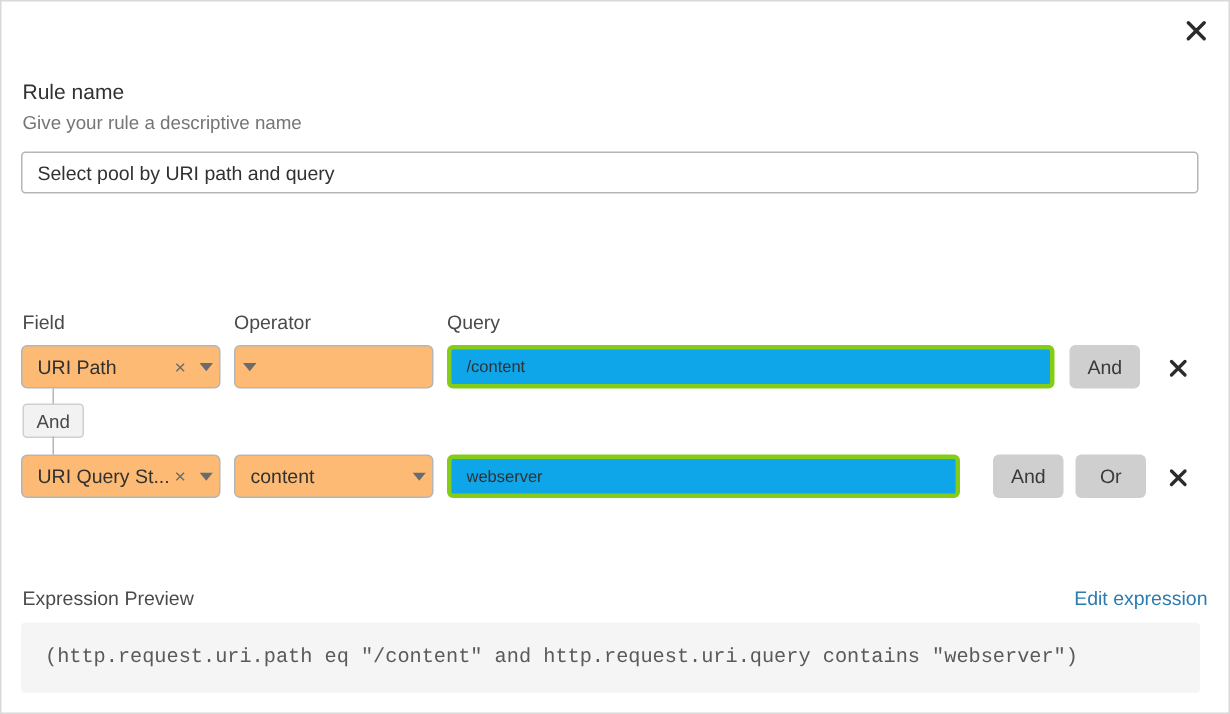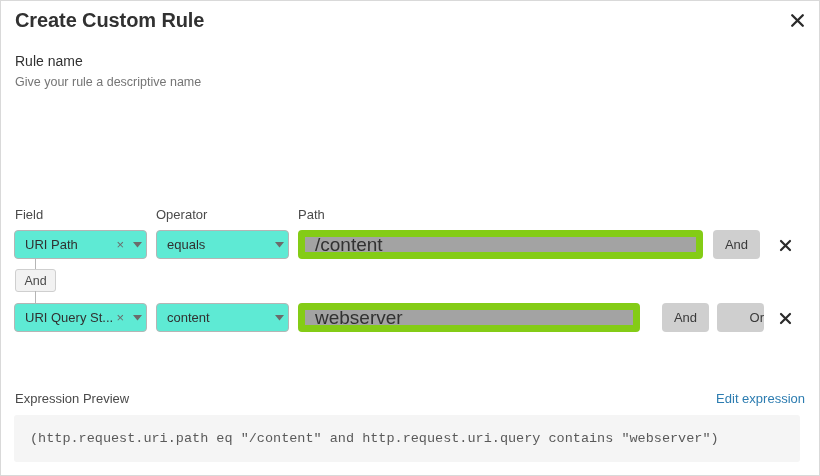--- a/index.html
+++ b/index.html
@@ -108,21 +108,21 @@
   }
   .row1 { top: 229px; }
   .row2 { top: 302px; }
 
   .select-box {
     position: absolute;
     height: 29px;
     box-sizing: border-box;
     border: 1px solid #b5b5b5;
     border-radius: 4px;
-    background: #5eead4;
+    background: #fdba74;
     display: flex;
     align-items: center;
     cursor: pointer;
   }
   .select-box .sel-text {
     font-size: 13px;
     color: #313131;
     padding-left: 10px;
     flex: 1;
     white-space: nowrap;
@@ -143,26 +143,26 @@
   }
   .caret svg { display: block; }
 
   .field-select { left: 13px; width: 133px; }
   .op-select    { left: 155px; width: 133px; }
 
   .value-input {
     position: absolute;
     height: 29px;
     box-sizing: border-box;
-    border: 7px solid #84cc16;
+    border: 3px solid #84cc16;
     border-radius: 4px;
-    background: #a3a3a3;
+    background: #0ea5e9;
     padding: 0 10px;
     font-family: "Liberation Sans", sans-serif;
-    font-size: 19px;
+    font-size: 11px;
     color: #313131;
     outline: none;
   }
   .value-input.v1 { left: 297px; width: 405px; }
   .value-input.v2 { left: 297px; width: 342px; }
 
   .logic-btn {
     position: absolute;
     height: 29px;
     box-sizing: border-box;
@@ -170,21 +170,21 @@
     border-radius: 4px;
     background: #cfcfcf;
     color: #3a3a3a;
     font-family: "Liberation Sans", sans-serif;
     font-size: 13px;
     cursor: pointer;
     padding: 0;
   }
   .and-r1 { left: 712px; width: 47px; }
   .and-r2 { left: 661px; width: 47px; }
-  .or-r2  { left: 716px; width: 47px; text-align: right; }
+  .or-r2  { left: 716px; width: 47px; }
 
   .del-btn {
     position: absolute;
     width: 24px;
     height: 24px;
     top: 3px;
     background: none;
     border: none;
     cursor: pointer;
     padding: 0;
@@ -257,50 +257,49 @@
     color: #5a5a5a;
     padding-left: 16px;
     white-space: nowrap;
   }
 </style>
 </head>
 <body>
 
 <div class="modal">
 
-  <div class="modal-title">Create Custom Rule</div>
   <button class="close-btn">
     <span>
       <svg width="15" height="15" viewBox="0 0 15 15">
         <path d="M2.2 2.2 L12.8 12.8 M12.8 2.2 L2.2 12.8" stroke="#2b2b2b" stroke-width="2.3" stroke-linecap="round"></path>
       </svg>
     </span>
   </button>
 
   <div class="section-label rule-name-label">Rule name</div>
   <div class="rule-name-help">Give your rule a descriptive name</div>
+  <input class="rule-name-input" type="text" value="Select pool by URI path and query" style="">
 
 
   <div class="col-head field">Field</div>
   <div class="col-head operator">Operator</div>
-  <div class="col-head value">Path</div>
+  <div class="col-head value">Query</div>
 
   <div class="cond-row row1">
     <div class="select-box field-select">
       <span class="sel-text">URI Path</span>
       <span class="clear-x">×</span>
       <span class="caret">
         <svg width="9" height="6" viewBox="0 0 9 6">
             <path d="M0 0 L9 0 L4.5 5.5 Z" fill="#6b6b6b"></path>
           </svg>
       </span>
     </div>
 
     <div class="select-box op-select">
-      <span class="sel-text">equals</span>
       <span class="caret">
         <svg width="9" height="6" viewBox="0 0 9 6">
             <path d="M0 0 L9 0 L4.5 5.5 Z" fill="#6b6b6b"></path>
           </svg>
       </span>
     </div>
 
     <input class="value-input v1" type="text" value="/content" style="">
 
     <button class="logic-btn and-r1">And</button>

